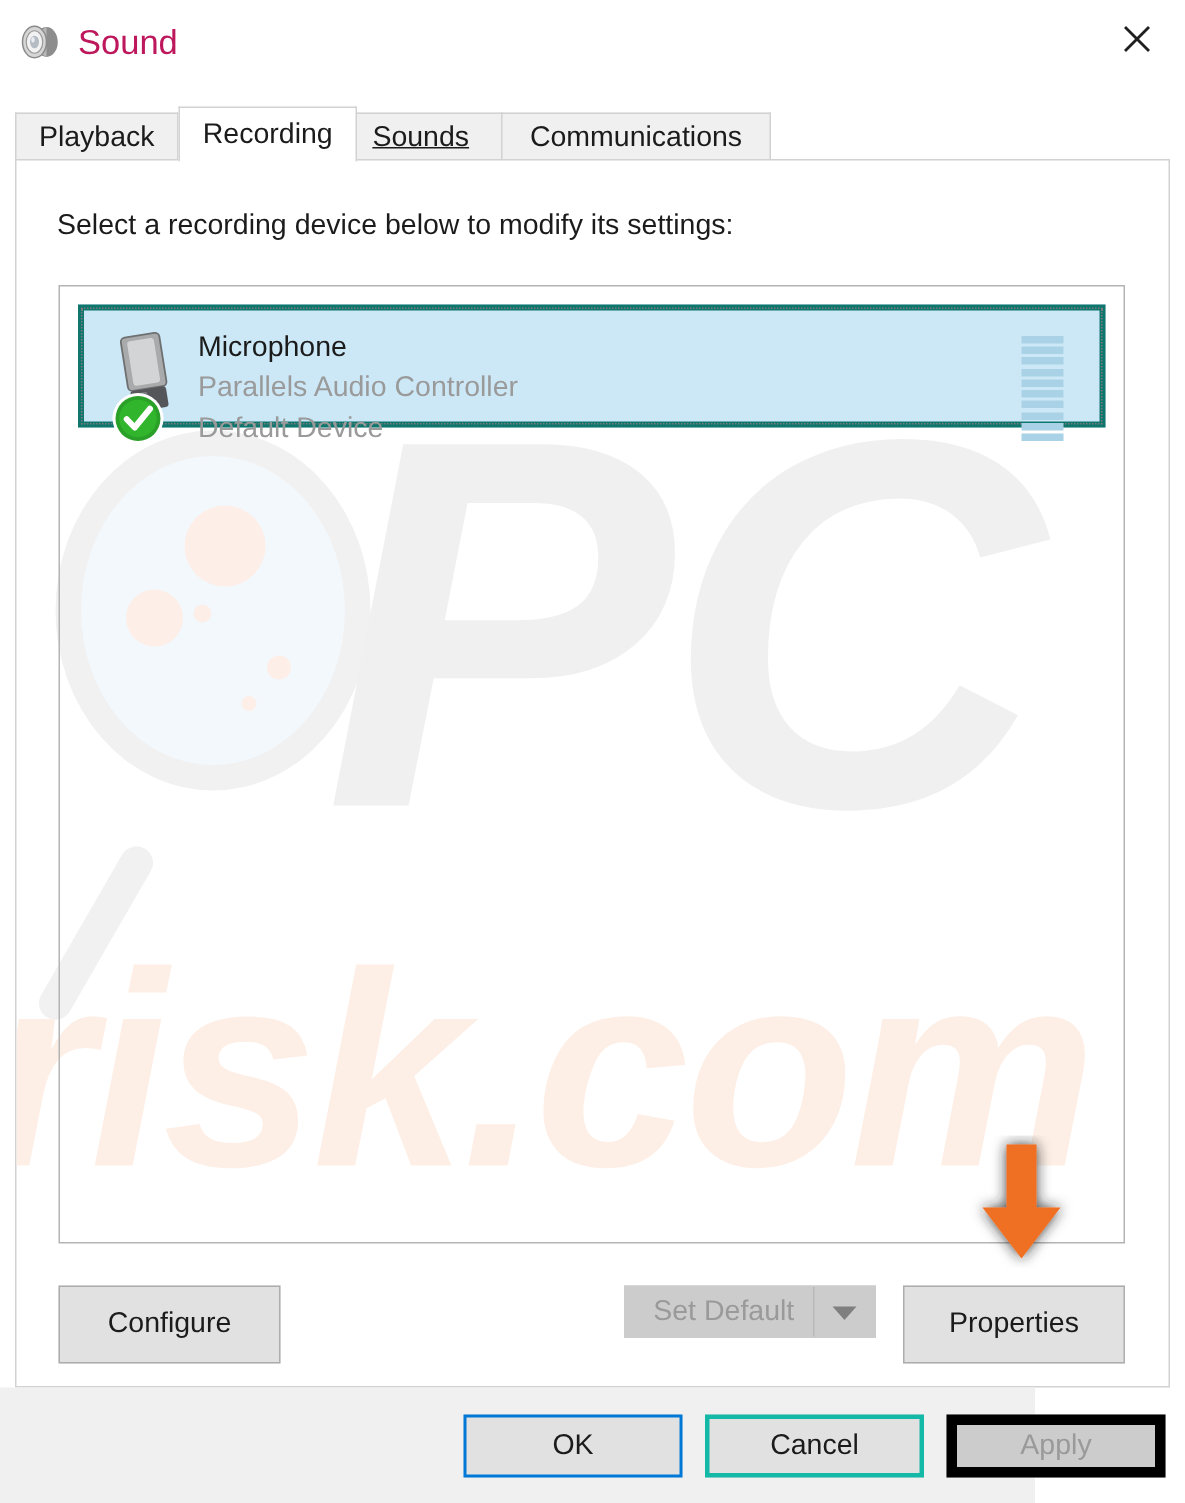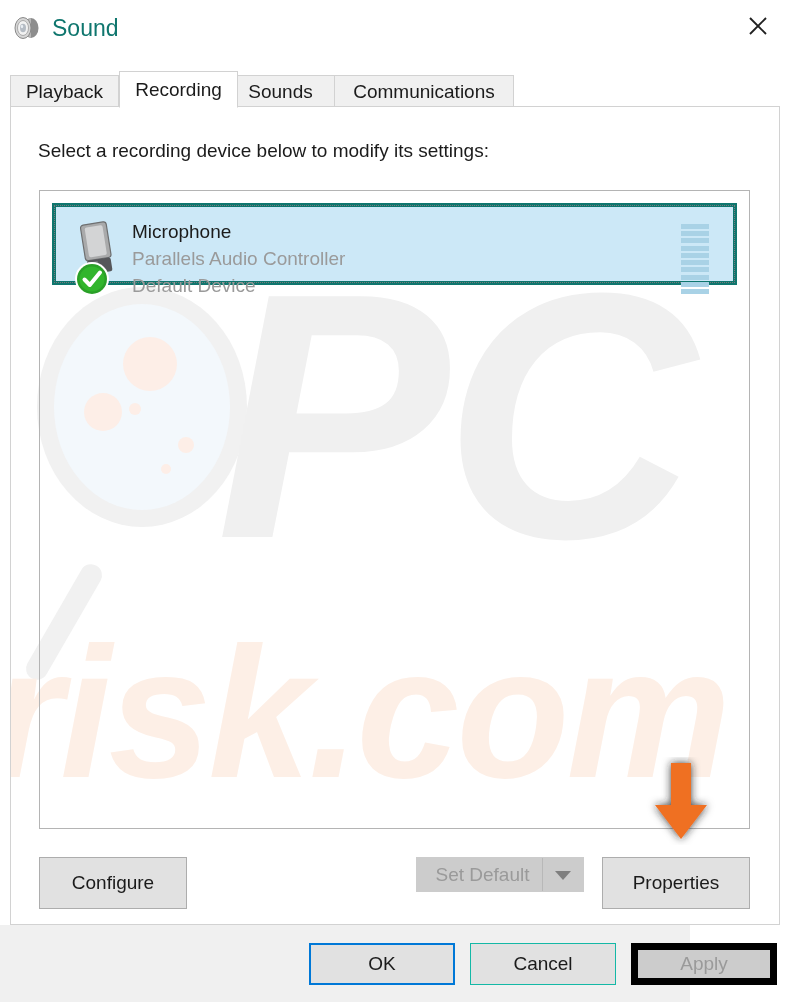--- a/index.html
+++ b/index.html
@@ -36,21 +36,21 @@
   }
   #title-icon {
     position: absolute;
     left: 12px; top: 12px;
     width: 32px; height: 32px;
   }
   #title-text {
     position: absolute;
     left: 52px; top: 12px;
     font-size: 23px;
-    color: #0f766e;
+    color: #be185d;
     line-height: 32px;
     white-space: nowrap;
   }
   #close-button {
     position: absolute;
     right: 0; top: 0;
     width: 64px; height: 52px;
     display: flex;
     align-items: center;
     justify-content: center;
@@ -244,21 +244,21 @@
     width: 690px;
     height: 77px;
     background: #f0f0f0;
   }
   .footer-btn {
     position: absolute;
     top: 18px;
     height: 42px;
     box-sizing: border-box;
     background: #e1e1e1;
-    border: 1px solid #14b8a6;
+    border: 3px solid #14b8a6;
     font-size: 19px;
     color: #1b1b1b;
     display: flex;
     align-items: center;
     justify-content: center;
     cursor: default;
     white-space: nowrap;
   }
   #ok-btn   { left: 309px; width: 146px; border: 2px solid #0078d7; }
   #cancel-btn { left: 470px; width: 146px; }
@@ -303,21 +303,21 @@
     </div>
   </div>
 
   <div id="tabstrip">
     <div class="tab" style="left:0px; width:109px;">
       <span>Playback</span>
     </div>
     <div class="tab active" style="left:109px; width:119px;">
       <span>Recording</span>
     </div>
-    <div class="tab" style="left:216px; width:109px;">
+    <div class="tab" style="left:216px; width:109px;text-decoration:underline;">
       <span>Sounds</span>
     </div>
     <div class="tab" style="left:324px; width:180px;">
       <span>Communications</span>
     </div>
   </div>
 
   <div id="tabpanel">
 
     <svg id="watermark" viewBox="0 0 770 819" xmlns="http://www.w3.org/2000/svg">

